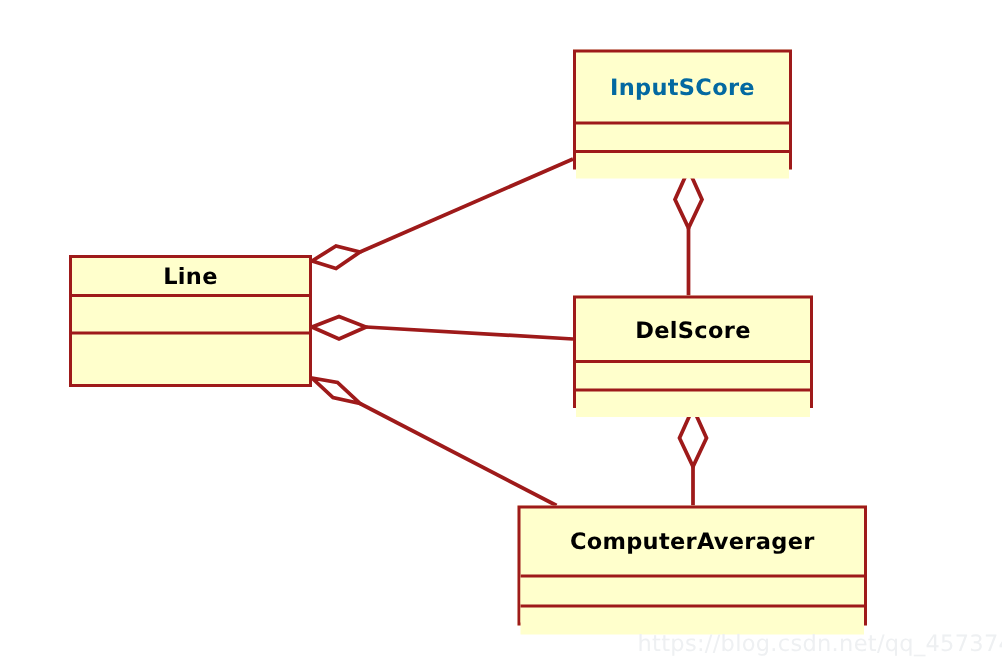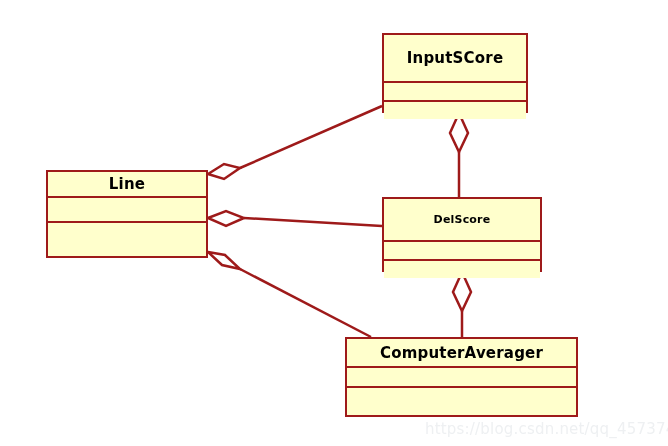--- a/index.html
+++ b/index.html
@@ -91,32 +91,32 @@
     </g>
   </svg>
 
   <div class="uml-class" style="left: 46px; top: 170px; width: 162px; height: 88px; background: rgb(255, 255, 204); border-color: rgb(158, 26, 26);">
     <div class="uml-name" style="height: 24px; font-size: 15px; color: rgb(0, 0, 0);">Line</div>
     <div class="uml-attrs" style="height: 23px;"></div>
     <div class="uml-ops" style="height: 23px;"></div>
   </div>
 
   <div class="uml-class" style="left: 382px; top: 33px; width: 146px; height: 80px; background: rgb(255, 255, 204); border-color: rgb(158, 26, 26);">
-    <div class="uml-name" style="height: 46px; font-size: 15px; color: #000000;">InputSCore</div>
+    <div class="uml-name" style="height: 46px; font-size: 15px; color: #0369a1;">InputSCore</div>
     <div class="uml-attrs" style="height: 17px;"></div>
     <div class="uml-ops" style="height: 17px;"></div>
   </div>
 
   <div class="uml-class" style="left: 382px; top: 197px; width: 160px; height: 75px; background: rgb(255, 255, 204); border-color: rgb(158, 26, 26);">
-    <div class="uml-name" style="height: 41px; font-size: 11px; color: rgb(0, 0, 0);">DelScore</div>
+    <div class="uml-name" style="height: 41px; font-size: 15px; color: rgb(0, 0, 0);">DelScore</div>
     <div class="uml-attrs" style="height: 17px;"></div>
     <div class="uml-ops" style="height: 17px;"></div>
   </div>
 
   <div class="uml-class" style="left: 345px; top: 337px; width: 233px; height: 80px; background: rgb(255, 255, 204); border-color: rgb(158, 26, 26);">
-    <div class="uml-name" style="height: 27px; font-size: 15px; color: rgb(0, 0, 0);">ComputerAverager</div>
+    <div class="uml-name" style="height: 44px; font-size: 15px; color: rgb(0, 0, 0);">ComputerAverager</div>
     <div class="uml-attrs" style="height: 18px;"></div>
     <div class="uml-ops" style="height: 18px;"></div>
   </div>
 
   <div class="watermark" style="left: 425px; top: 420px; color: rgb(238, 240, 242);">https://blog.csdn.net/qq_45737419</div>
 
 </div>
 
 </body></html>

